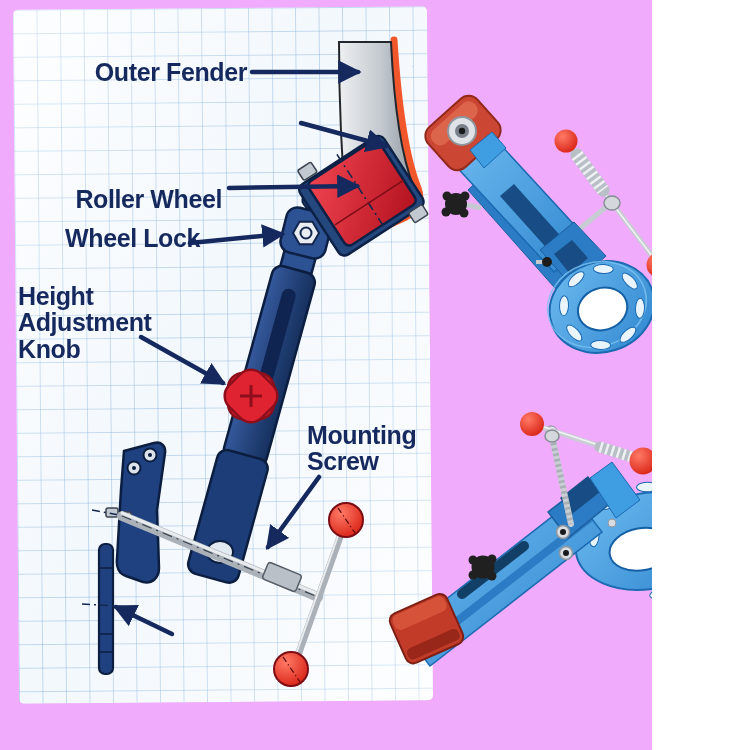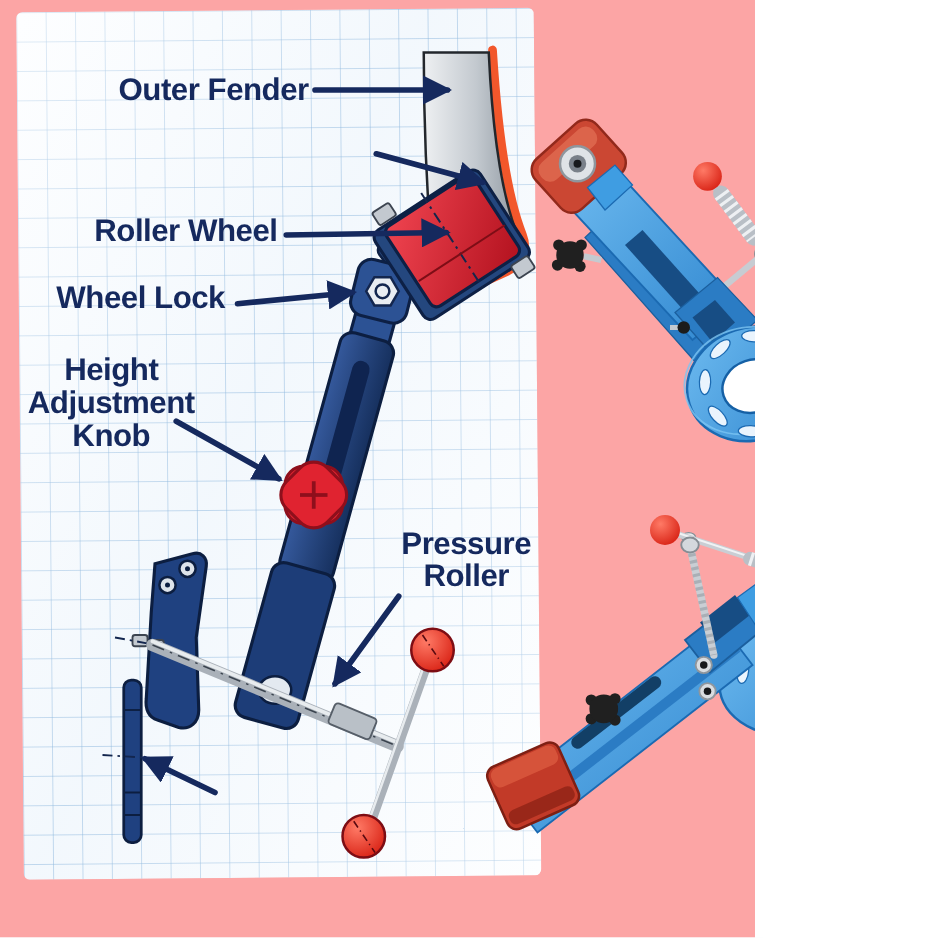--- a/index.html
+++ b/index.html
@@ -1,36 +1,36 @@
 <!DOCTYPE html>
 <html><head>
 <meta charset="utf-8">
 <style>
   html,body{margin:0;padding:0;}
   body{width:750px;height:750px;overflow:hidden;background:#fff;}
-  .canvas{position:relative;width:604px;height:750px;background:#fca5a5;
+  .canvas{position:relative;width:652px;height:750px;background:#f0abfc;
           font-family:"Liberation Sans",sans-serif;overflow:hidden;}
   .paper{position:absolute;left:16px;top:8px;width:414px;height:694px;
          background-color:#fbfdff;
          background-image:
            linear-gradient(rgba(118,168,214,.5) 1px, transparent 1px),
            linear-gradient(90deg, rgba(118,168,214,.5) 1px, transparent 1px);
          background-size:23.5px 23.5px;
          transform:rotate(-0.5deg);border-radius:5px;}
   .paper::after{content:'';position:absolute;inset:0;border-radius:5px;
          background:linear-gradient(115deg, rgba(255,255,255,.55) 0%,
                     rgba(213,230,245,.22) 45%, rgba(255,255,255,.5) 100%);}
   svg.art{position:absolute;left:0;top:0;width:750px;height:750px;}
   .label{position:absolute;font-weight:bold;color:#15295e;font-size:25px;
          line-height:1.05;letter-spacing:-0.4px;}
-  .r{text-align:right;} .c{text-align:center;}
+  .r{text-align:right;} .c{}
   #lbl-outer-fender{left:57px;top:59px;width:190px;}
   #lbl-fender-lip{left:150px;top:101px;width:146px;}
-  #lbl-roller-wheel{left:58px;top:172px;width:164px;}
-  #lbl-wheel-lock{left:38px;top:225px;width:142px;}
+  #lbl-roller-wheel{left:58px;top:186px;width:164px;}
+  #lbl-wheel-lock{left:38px;top:225px;width:142px;padding-left:20px;}
   #lbl-height-knob{left:18px;top:283px;width:142px;}
   #lbl-pressure-screw{left:307px;top:422px;width:132px;}
   #lbl-mounting-hub{left:126px;top:638px;width:122px;}
 </style>
 </head>
 <body>
 
 <div class="canvas">
 
   <div class="paper"></div>
@@ -242,15 +242,15 @@
       <circle cx="566" cy="553" r="6.5" fill="#d9dde1" stroke="#8f969d" stroke-width="1.5"></circle>
       <circle cx="566" cy="553" r="3" fill="#17191c"></circle>
       <circle cx="612" cy="523" r="4" fill="#d9dde1" stroke="#8f969d"></circle>
     </g>
   </svg>
 
   <div class="label r" id="lbl-outer-fender">Outer Fender</div>
   <div class="label r" id="lbl-roller-wheel">Roller Wheel</div>
   <div class="label r" id="lbl-wheel-lock">Wheel Lock</div>
   <div class="label c" id="lbl-height-knob">Height Adjustment Knob</div>
-  <div class="label c" id="lbl-pressure-screw">Pressure Roller</div>
+  <div class="label c" id="lbl-pressure-screw">Mounting Screw</div>
 
 </div>
 
 </body></html>

